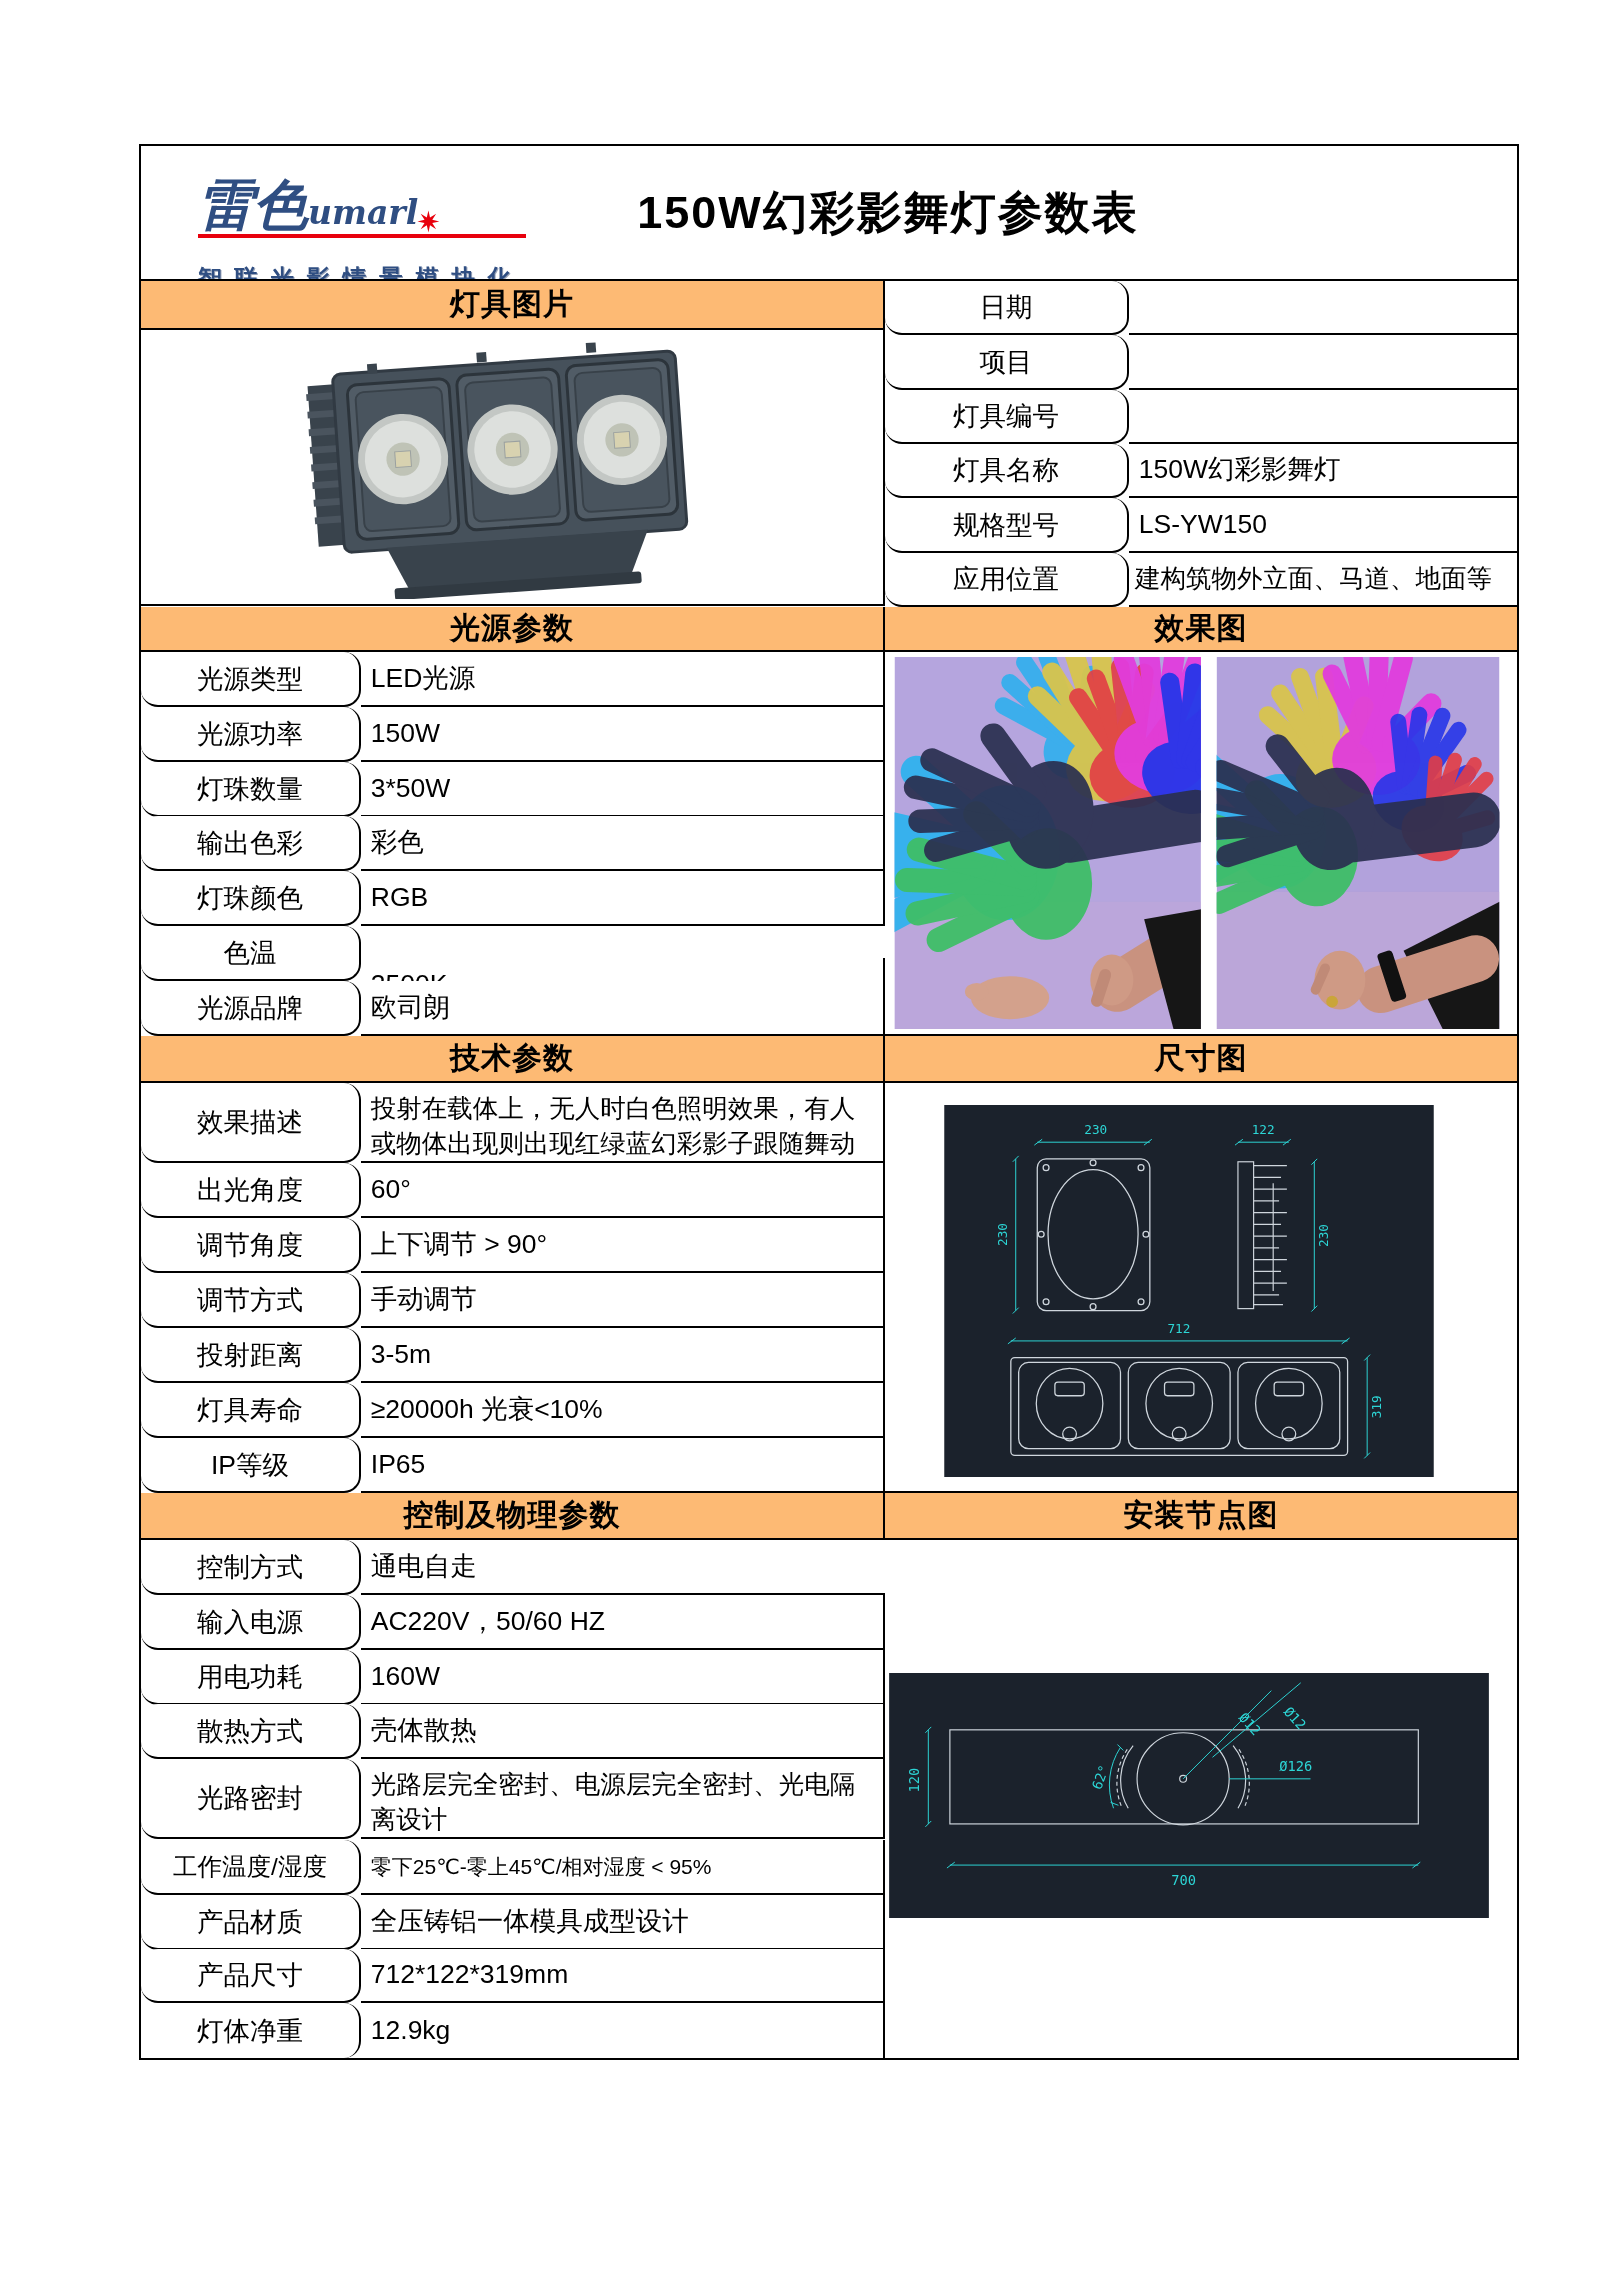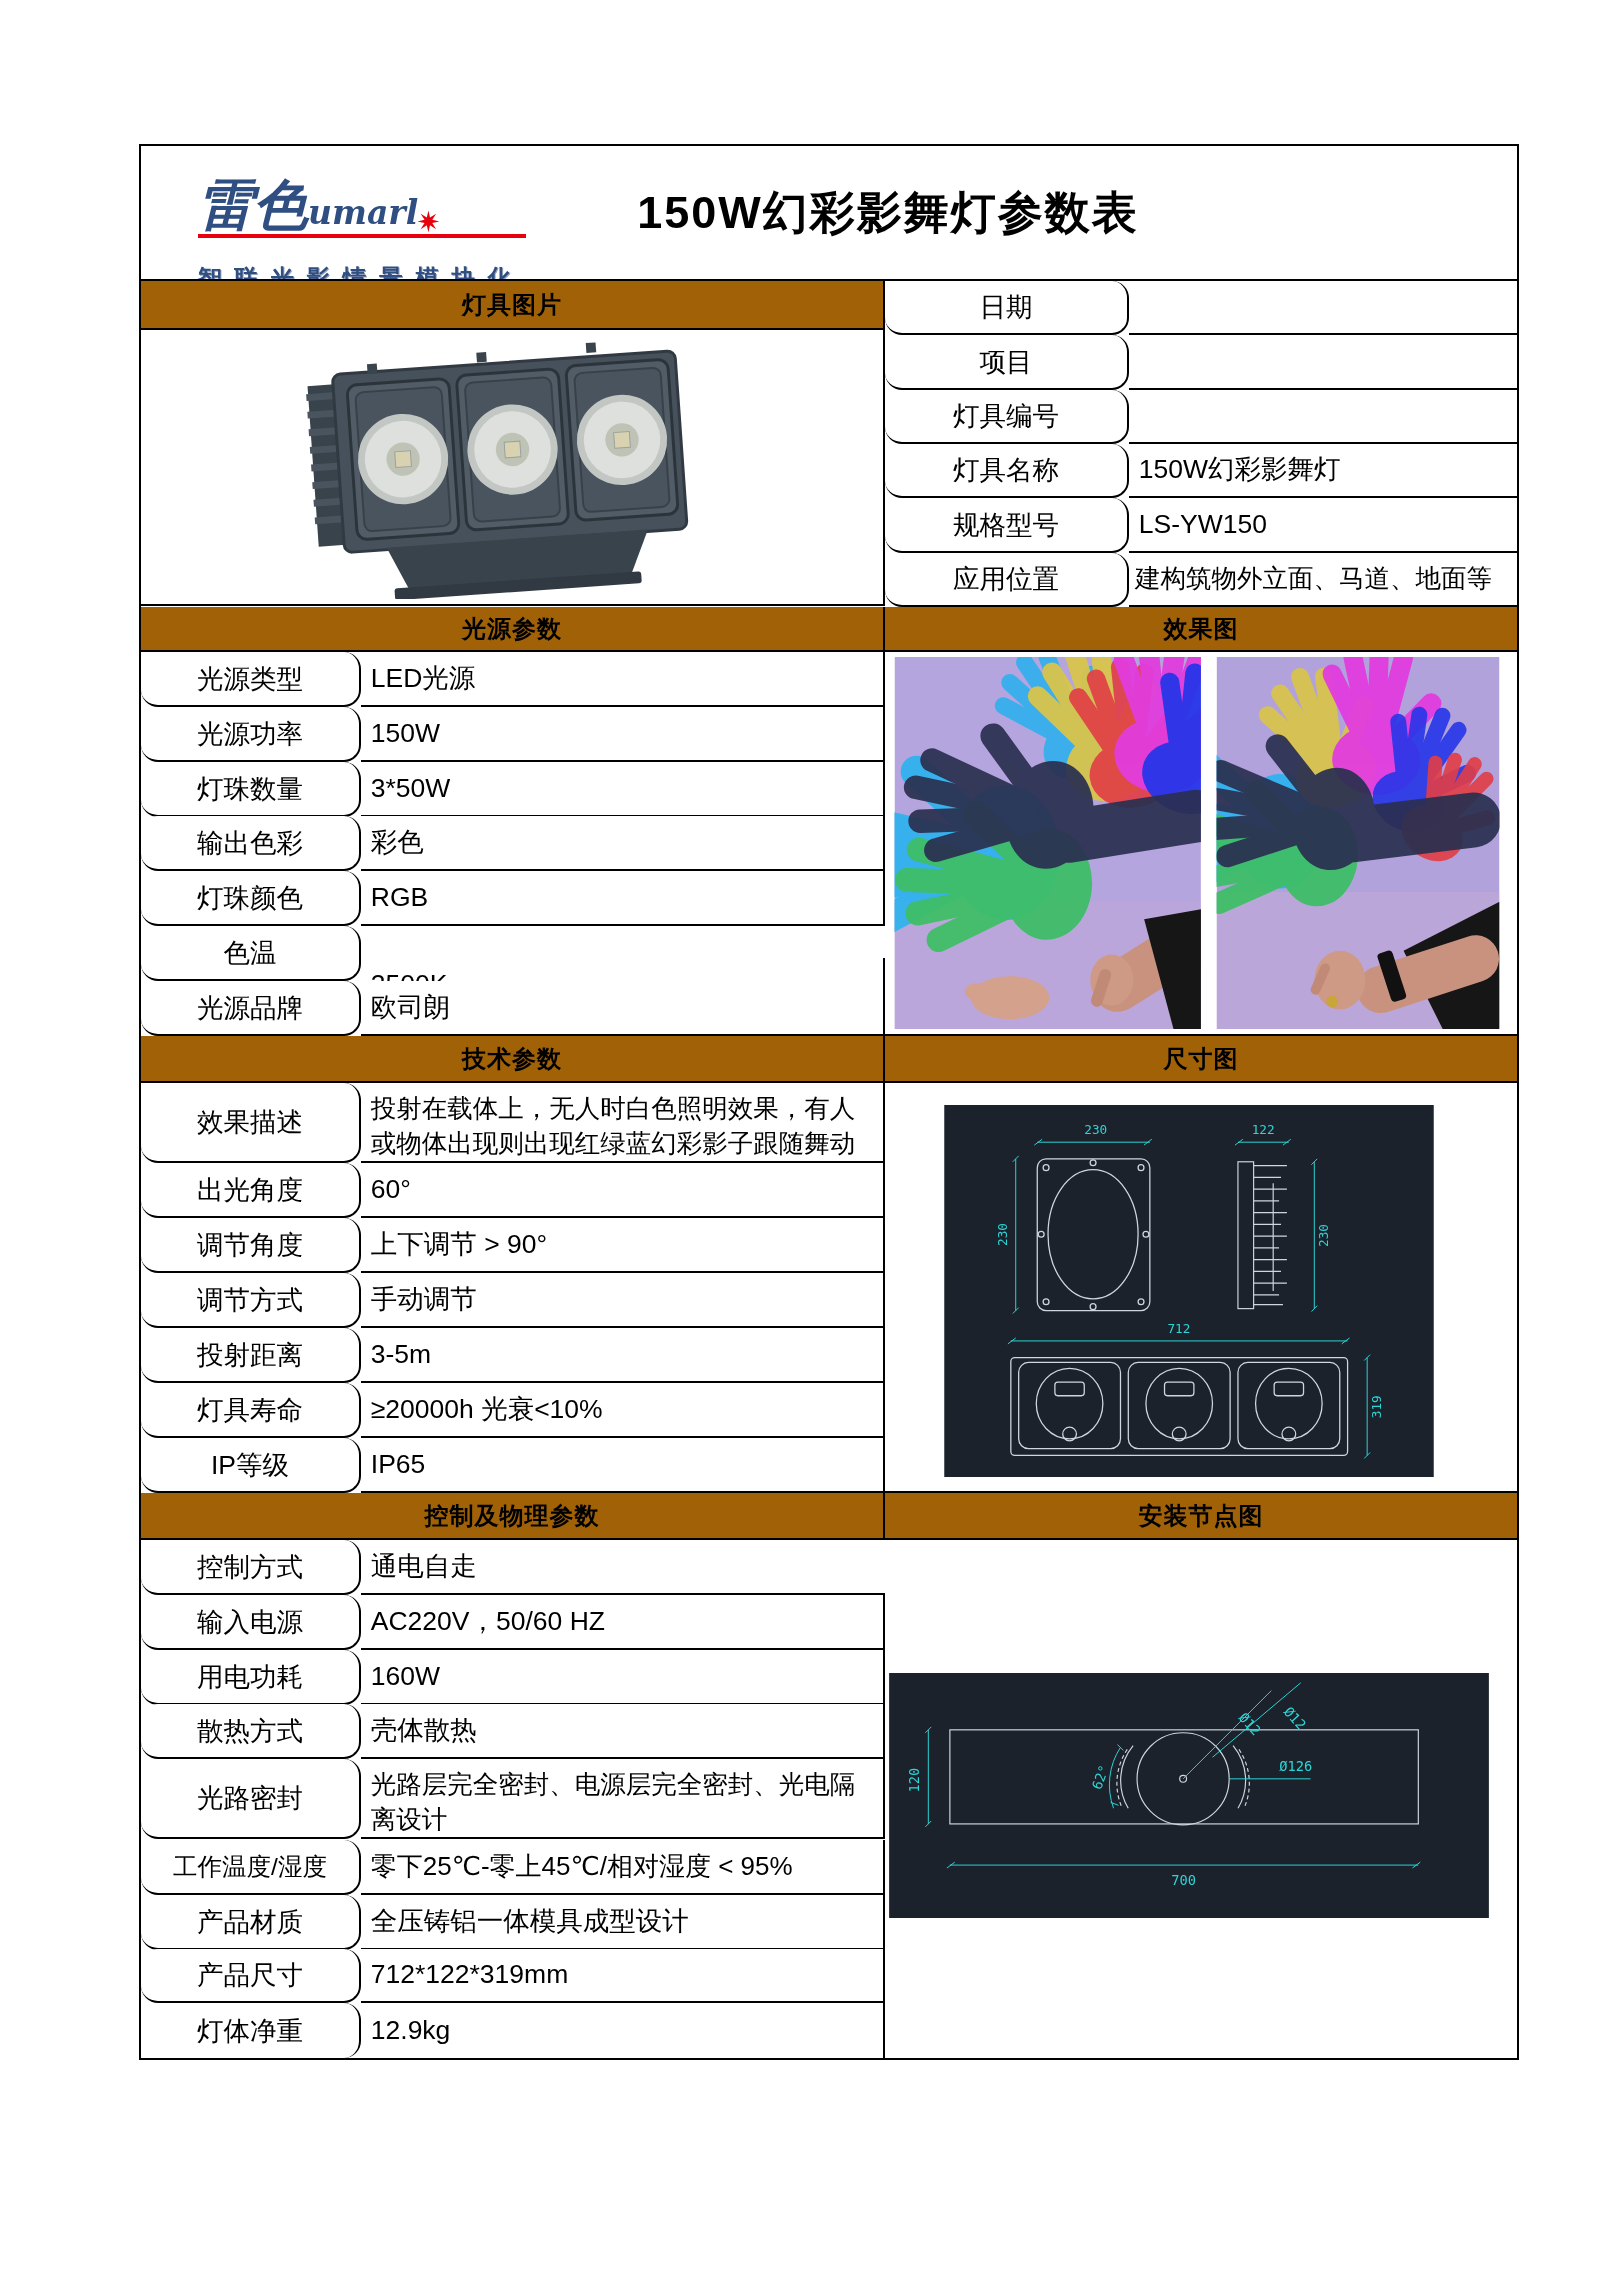--- a/index.html
+++ b/index.html
@@ -4,21 +4,21 @@
 <style>
   html,body{margin:0;padding:0;background:#ffffff;}
   .page{position:relative;width:1620px;height:2292px;background:#ffffff;
         font-family:"Liberation Sans","DejaVu Sans",sans-serif;color:#000;}
   .frame{position:absolute;left:139px;top:144px;width:1376px;height:1912px;
          border:2.9px solid #000;box-sizing:content-box;}
   .cell{position:absolute;box-sizing:border-box;display:flex;align-items:center;
         border-right:2px solid #000;border-bottom:2px solid #000;background:#fff;overflow:hidden;}
   .no-br{border-right:none;}
   .no-bb{border-bottom:none;}
-  .bar{background:#a16207;justify-content:center;font-weight:bold;font-size:24px;
+  .bar{background:#fdba74;justify-content:center;font-weight:bold;font-size:30px;
        border-bottom-width:2.9px;letter-spacing:1px;}
   .lbl{justify-content:center;font-size:26.5px;text-align:center;padding:0 3.9px;border-radius:17px;}
   .val{justify-content:flex-start;font-size:26.5px;padding-left:9.8px;padding-right:7.8px;line-height:1.4;}
   .val.wrap{align-items:flex-start;padding-top:7.8px;}
   .header-cell{justify-content:center;}
   .title{font-size:45px;font-weight:bold;letter-spacing:2px;padding-left:118px;text-align:center;}
   .logo{position:absolute;left:57px;top:31px;width:421px;}
   .logo-row1{position:relative;height:61px;}
   .brand-cn{font-family:"DejaVu Serif","Liberation Serif",serif;font-style:italic;font-weight:bold;
             font-size:55px;color:#2f4e82;line-height:1;}
@@ -288,21 +288,21 @@
   <div class="cell val" style="left:220px;top:1394px;width:534px;height:55px">通电自走</div>
   <div class="cell lbl" style="left:0;top:1449px;width:220px;height:55px">输入电源</div>
   <div class="cell val" style="left:220px;top:1449px;width:524px;height:55px">AC220V，50/60 HZ</div>
   <div class="cell lbl" style="left:0;top:1504px;width:220px;height:55px">用电功耗</div>
   <div class="cell val" style="left:220px;top:1504px;width:524px;height:55px">160W</div>
   <div class="cell lbl" style="left:0;top:1558px;width:220px;height:55px">散热方式</div>
   <div class="cell val" style="left:220px;top:1558px;width:524px;height:55px">壳体散热</div>
   <div class="cell lbl" style="left:0;top:1613px;width:220px;height:80px">光路密封</div>
   <div class="cell val wrap" style="left:220px;top:1613px;width:524px;height:80px;font-size:25.5px">光路层完全密封、电源层完全密封、光电隔离设计</div>
   <div class="cell lbl" style="left:0;top:1694px;width:220px;height:55px;font-size:24.5px">工作温度/湿度</div>
-  <div class="cell val" style="left:220px;top:1694px;width:524px;height:55px;font-size:26px">零下25℃-零上45℃/相对湿度 &lt; 95%</div>
+  <div class="cell val" style="left:220px;top:1694px;width:524px;height:55px;font-size:21px">零下25℃-零上45℃/相对湿度 &lt; 95%</div>
   <div class="cell lbl" style="left:0;top:1749px;width:220px;height:55px">产品材质</div>
   <div class="cell val" style="left:220px;top:1749px;width:524px;height:55px">全压铸铝一体模具成型设计</div>
   <div class="cell lbl" style="left:0;top:1803px;width:220px;height:54px">产品尺寸</div>
   <div class="cell val" style="left:220px;top:1803px;width:524px;height:54px">712*122*319mm</div>
   <div class="cell lbl no-bb" style="left:0;top:1857px;width:220px;height:55px">灯体净重</div>
   <div class="cell val no-bb" style="left:220px;top:1857px;width:524px;height:55px">12.9kg</div>
 
   <div class="cell no-br no-bb" style="left:744px;top:1394px;width:632px;height:518px">
     <div class="imgbox" style="left:3.9px;top:133px">
       <svg width="600" height="245" viewBox="0 0 612 250" class="cad-text">

